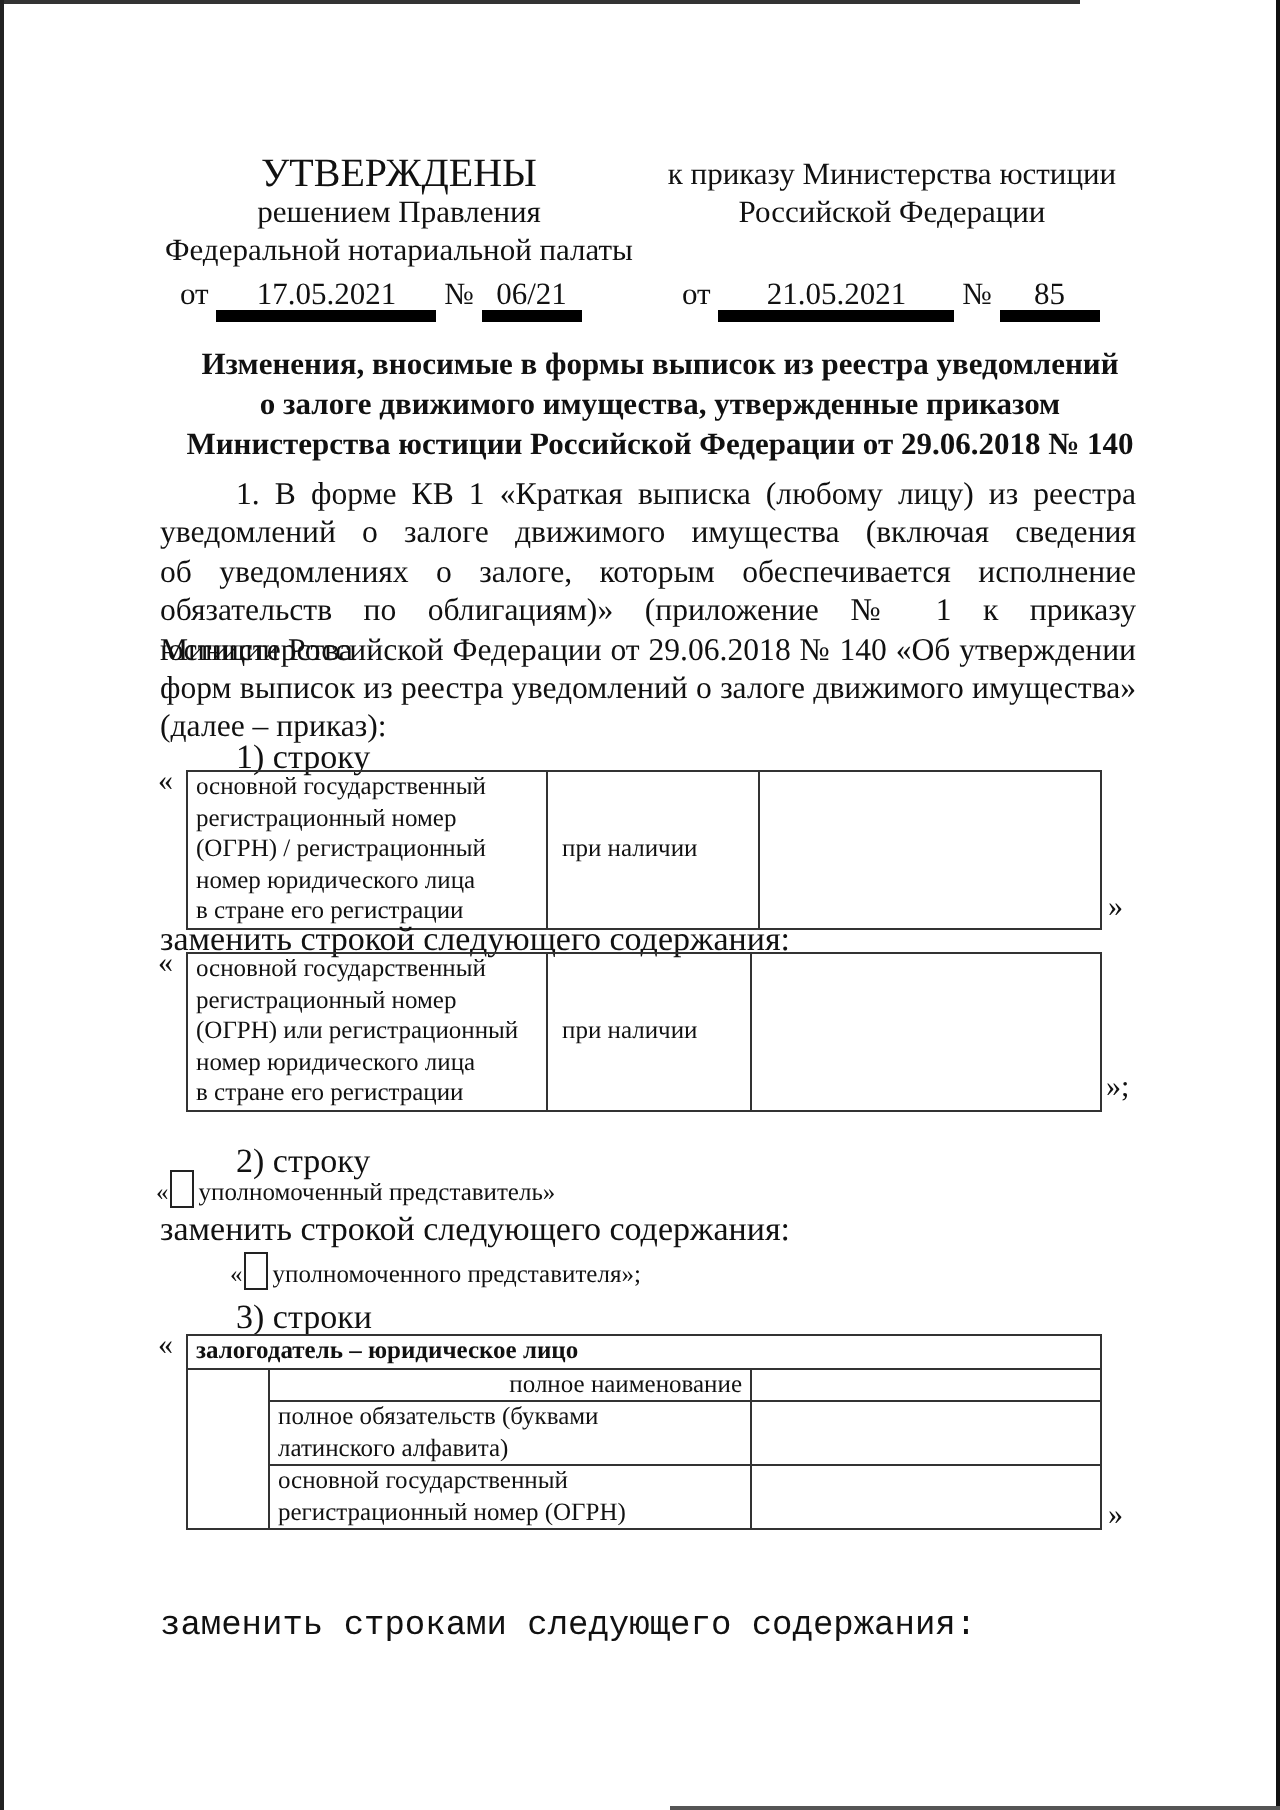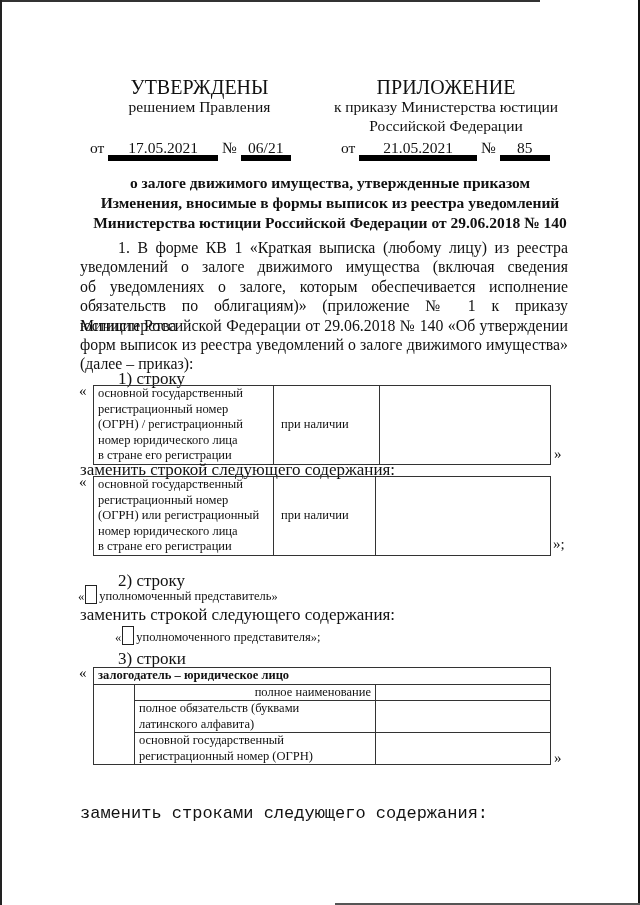--- a/index.html
+++ b/index.html
@@ -38,43 +38,43 @@
 <body>
 
 <div class="edge-top"></div>
 <div class="edge-left"></div>
 <div class="edge-right"></div>
 <div class="edge-bottom"></div>
 
 <div class="abs hdr" style="left:82px; top:78px; width:235px;">
   <div class="t1">УТВЕРЖДЕНЫ</div>
   <div>решением Правления</div>
+  <div>Федеральной нотариальной палаты</div>
 </div>
 <div class="abs dateline" style="left:90px; top:139px;">
   <span>от</span>
   <span class="u" style="width:110px;">17.05.2021</span>
   <span>№</span>
   <span class="u" style="width:50px;">06/21</span>
 </div>
 
 <div class="abs hdr" style="left:332px; top:78px; width:228px;">
-  <div class="t1">ПРИЛОЖЕНИЕ</div>
   <div>к приказу Министерства юстиции</div>
   <div>Российской Федерации</div>
 </div>
 <div class="abs dateline" style="left:341px; top:139px;">
   <span>от</span>
   <span class="u" style="width:118px;">21.05.2021</span>
   <span>№</span>
   <span class="u" style="width:50px;">85</span>
 </div>
 
 <div class="title">
+  <div>Изменения, вносимые в формы выписок из реестра уведомлений</div>
   <div>о залоге движимого имущества, утвержденные приказом</div>
-  <div>Изменения, вносимые в формы выписок из реестра уведомлений</div>
   <div>Министерства юстиции Российской Федерации от 29.06.2018 № 140</div>
 </div>
 
 <div class="para">
   <span class="line first">1. В форме КВ 1 «Краткая выписка (любому лицу) из реестра</span>
   <span class="line">уведомлений о залоге движимого имущества (включая сведения</span>
   <span class="line">об уведомлениях о залоге, которым обеспечивается исполнение</span>
   <span class="line">обязательств по облигациям)» (приложение № 1 к приказу Министерства</span>
   <span class="line">юстиции Российской Федерации от 29.06.2018 № 140 «Об утверждении</span>
   <span class="line">форм выписок из реестра уведомлений о залоге движимого имущества»</span>

